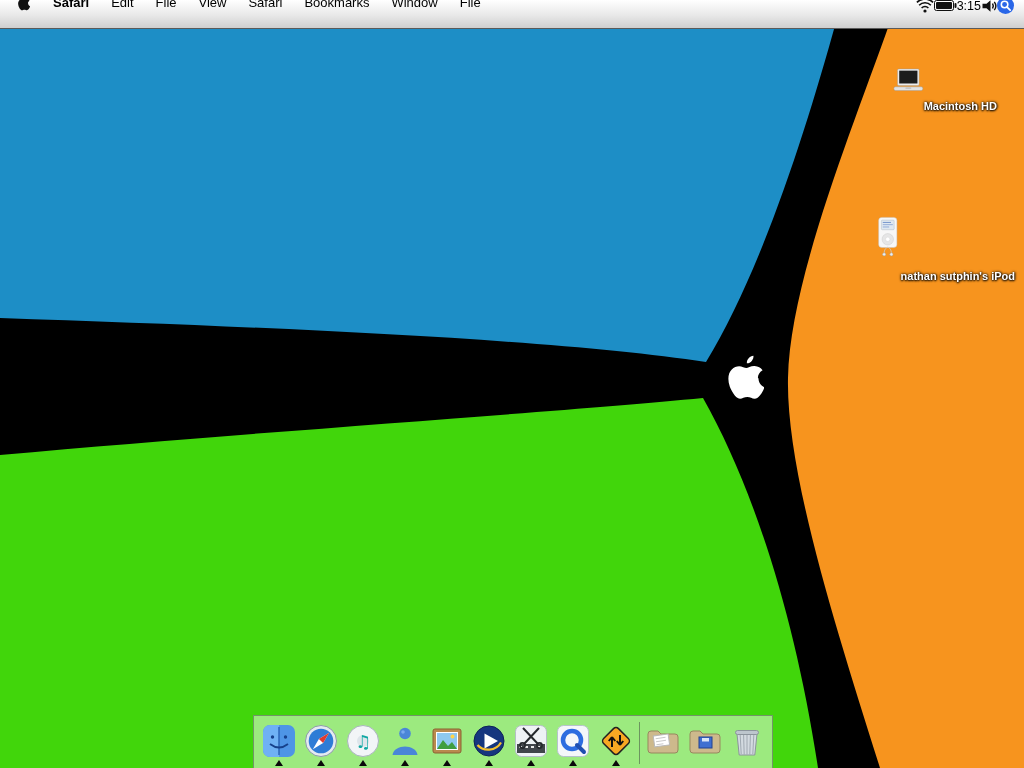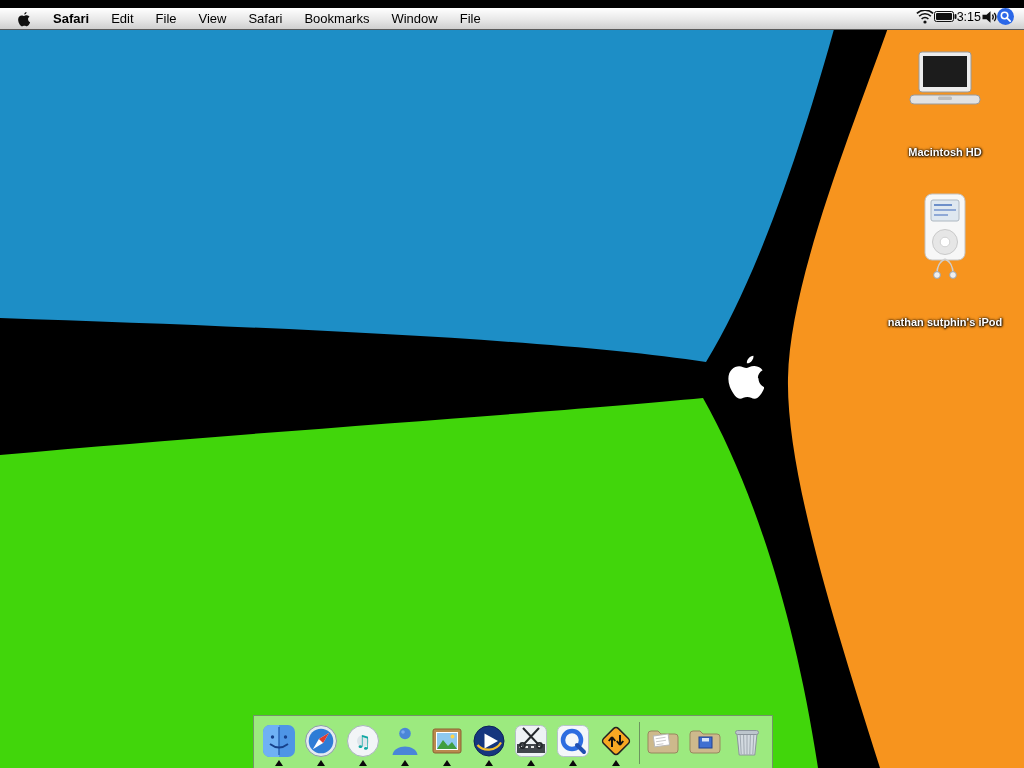--- a/index.html
+++ b/index.html
@@ -3,39 +3,39 @@
 <meta charset="utf-8">
 <style>
   html,body{margin:0;padding:0;}
   body{
     width:1024px;height:768px;overflow:hidden;position:relative;
     background:#000;font-family:"Liberation Sans",sans-serif;
     -webkit-font-smoothing:antialiased;
   }
   
   .menubar{
-    position:absolute;top:8px;left:0;width:1024px;height:22px;z-index:50;
+    position:absolute;top:0;left:0;width:1024px;height:22px;z-index:50;
     background:linear-gradient(#ffffff,#e8e8e8 55%,#cfcfcf);
     border-bottom:1px solid #5a5a5a;
-    display:flex;align-items:flex-start;box-sizing:border-box;padding:0 6px;
+    display:flex;align-items:flex-end;box-sizing:border-box;padding:14px 6px;
   }
   .apple-menu{padding:0 12px;display:flex;align-items:center;height:22px;}
   .menu-item{font-size:13px;color:#000;padding:0 11px;line-height:22px;white-space:nowrap;}
   .app-name{font-weight:bold;}
   .menu-right{margin-left:auto;display:flex;align-items:center;gap:0;padding-right:4px;}
   .menu-time{font-size:12.5px;color:#000;}
   .spotlight{
     width:17px;height:17px;border-radius:50%;background:#2a67e8;
     display:flex;align-items:center;justify-content:center;
   }
   
   .wallpaper{position:absolute;top:22px;left:0;width:1024px;height:746px;}
   .apple-center{position:absolute;left:728px;top:353px;width:36px;height:48px;}
   
-  .desk-icon{position:absolute;display:flex;flex-direction:column;align-items:center;z-index:10;gap:24px;}
+  .desk-icon{position:absolute;display:flex;flex-direction:row;align-items:flex-end;z-index:10;}
   .desk-icon .art{display:block;}
   .desk-label{
     margin-top:10px;color:#fff;font-size:11px;font-weight:bold;text-align:center;
     text-shadow:0 1px 2px rgba(0,0,0,.95),0 0 3px rgba(0,0,0,.85),1px 0 2px rgba(0,0,0,.7);
     white-space:nowrap;
   }
   .icon-hd{left:893px;top:50px;width:104px;}
   .icon-ipod{left:875px;top:192px;width:140px;}
   
   .dock{

